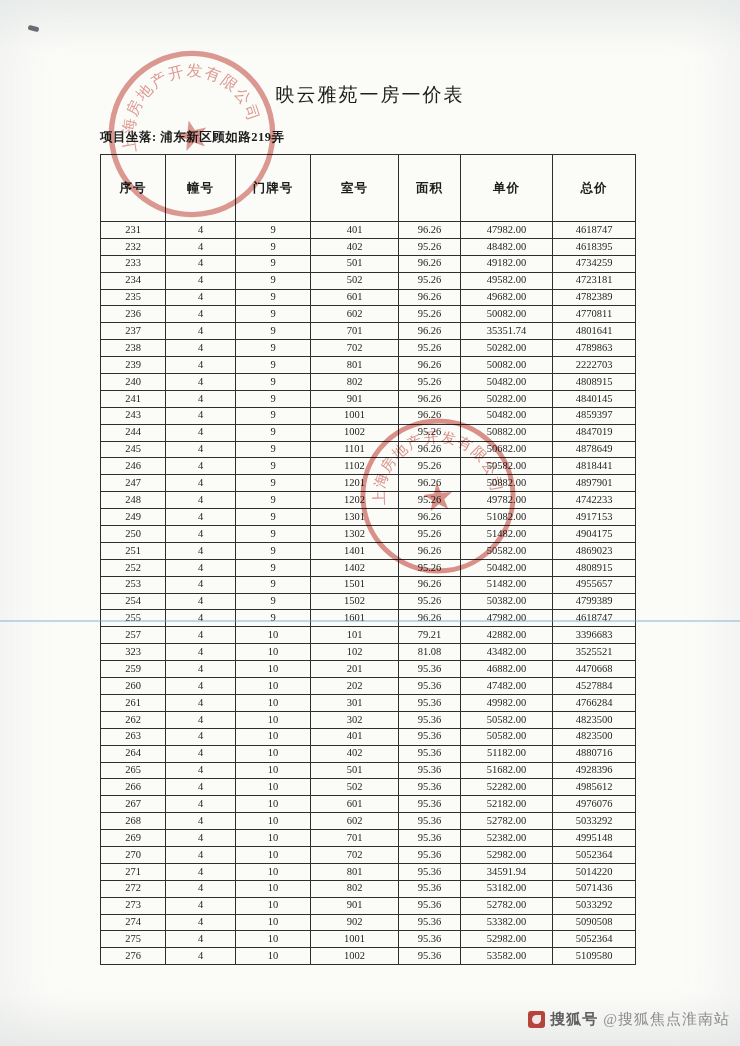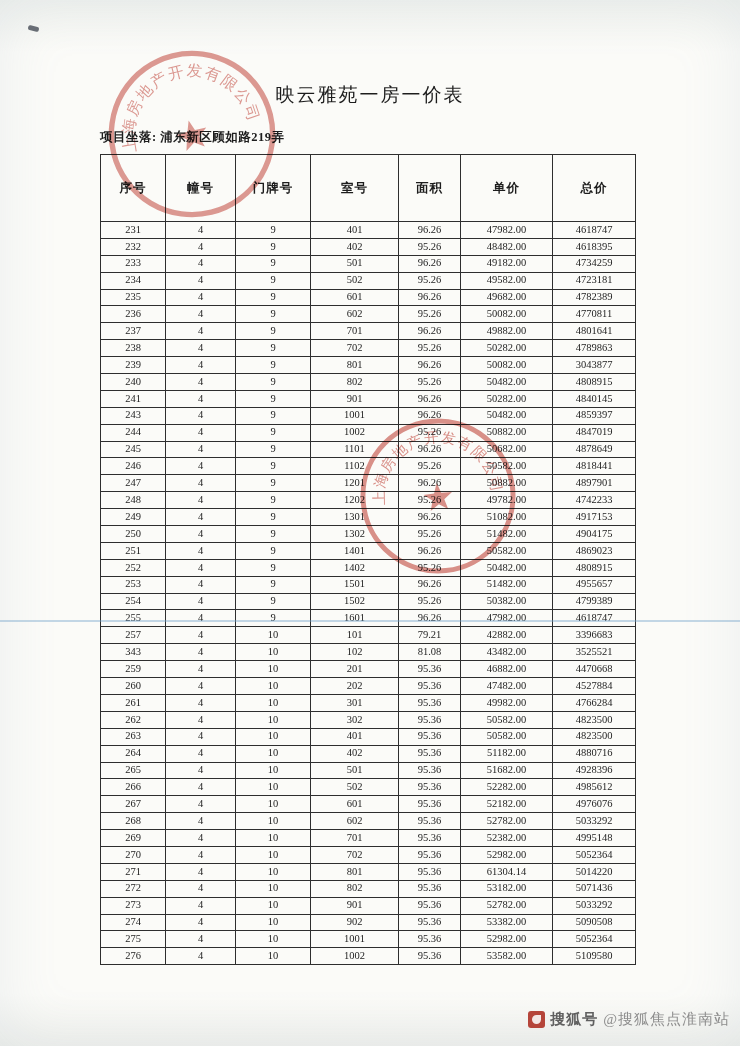--- a/index.html
+++ b/index.html
@@ -150,40 +150,40 @@
           <td>95.26</td>
           <td>50082.00</td>
           <td>4770811</td>
         </tr>
         <tr>
           <td>237</td>
           <td>4</td>
           <td>9</td>
           <td>701</td>
           <td>96.26</td>
-          <td>49882.00</td>
+          <td>35351.74</td>
           <td>4801641</td>
         </tr>
         <tr>
           <td>238</td>
           <td>4</td>
           <td>9</td>
           <td>702</td>
           <td>95.26</td>
           <td>50282.00</td>
           <td>4789863</td>
         </tr>
         <tr>
           <td>239</td>
           <td>4</td>
           <td>9</td>
           <td>801</td>
           <td>96.26</td>
           <td>50082.00</td>
-          <td>3043877</td>
+          <td>2222703</td>
         </tr>
         <tr>
           <td>240</td>
           <td>4</td>
           <td>9</td>
           <td>802</td>
           <td>95.26</td>
           <td>50482.00</td>
           <td>4808915</td>
         </tr>
@@ -316,21 +316,21 @@
         <tr>
           <td>257</td>
           <td>4</td>
           <td>10</td>
           <td>101</td>
           <td>79.21</td>
           <td>42882.00</td>
           <td>3396683</td>
         </tr>
         <tr>
-          <td>343</td>
+          <td>323</td>
           <td>4</td>
           <td>10</td>
           <td>102</td>
           <td>81.08</td>
           <td>43482.00</td>
           <td>3525521</td>
         </tr>
         <tr>
           <td>259</td>
           <td>4</td>
@@ -438,21 +438,21 @@
           <td>95.36</td>
           <td>52982.00</td>
           <td>5052364</td>
         </tr>
         <tr>
           <td>271</td>
           <td>4</td>
           <td>10</td>
           <td>801</td>
           <td>95.36</td>
-          <td>61304.14</td>
+          <td>34591.94</td>
           <td>5014220</td>
         </tr>
         <tr>
           <td>272</td>
           <td>4</td>
           <td>10</td>
           <td>802</td>
           <td>95.36</td>
           <td>53182.00</td>
           <td>5071436</td>

